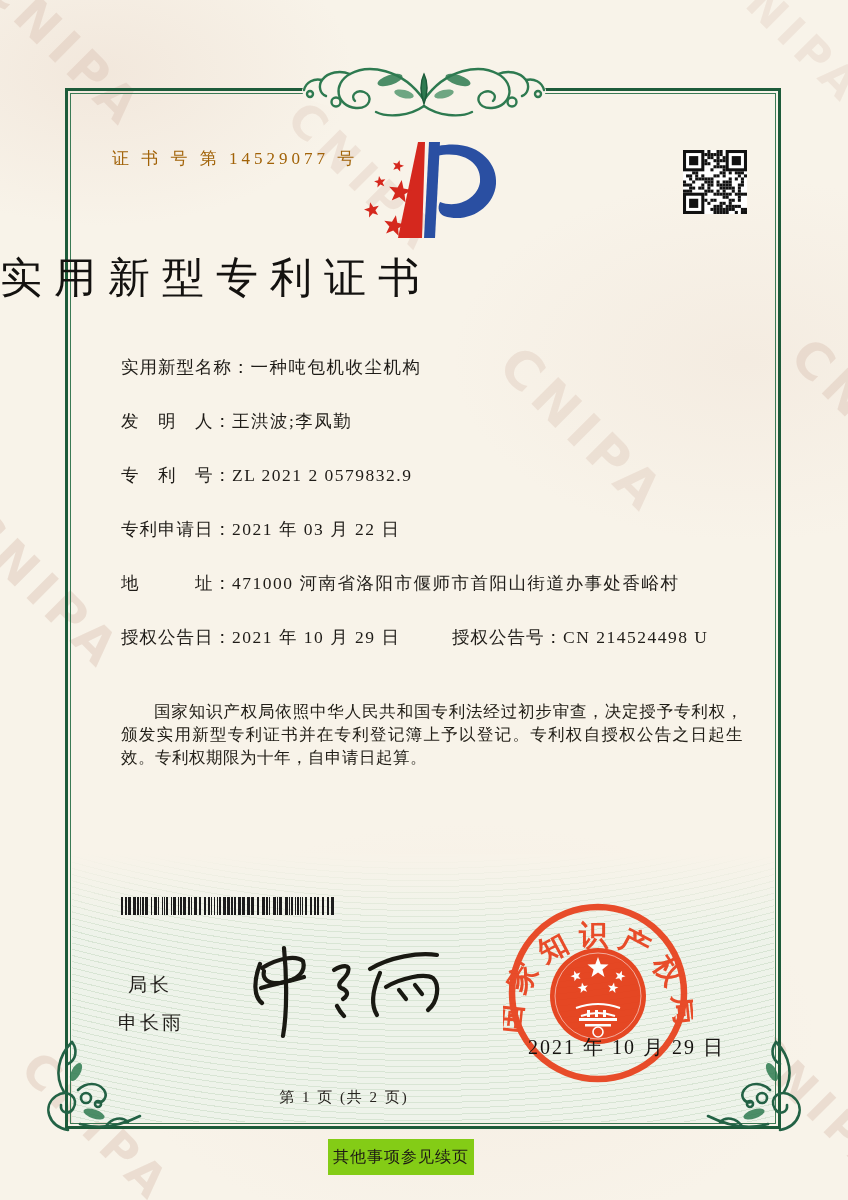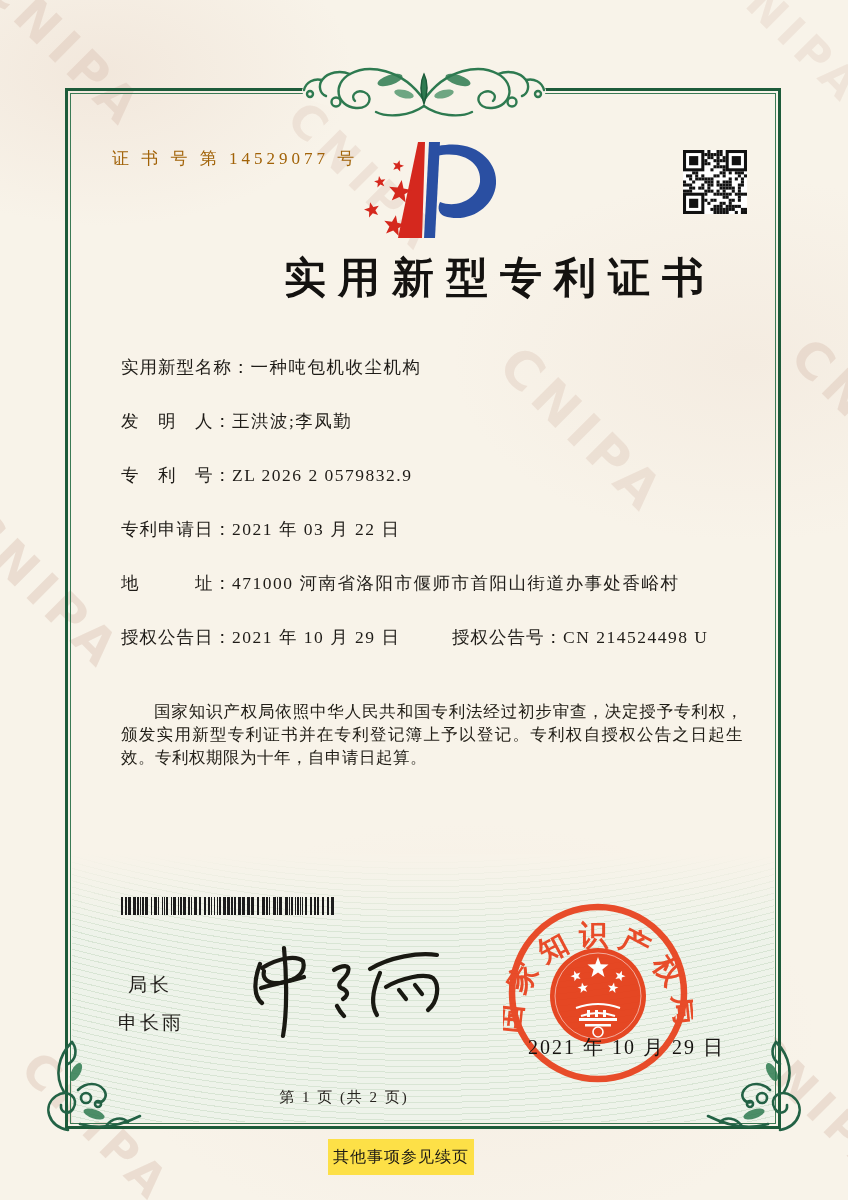--- a/index.html
+++ b/index.html
@@ -43,22 +43,22 @@
   }
   .ornament{position:absolute;pointer-events:none;}
   #orn-top{left:292px;top:60px;}
   #orn-bl{left:28px;top:1034px;}
   #orn-br{left:700px;top:1034px;}
 
   .cert-no{position:absolute;left:112px;top:147px;font-size:17px;letter-spacing:4px;color:#a16207;}
   #logo{position:absolute;left:352px;top:134px;}
   #qr{position:absolute;left:683px;top:150px;}
   .title{
-    position:absolute;left:0;width:716px;top:250px;text-align:right;
-    font-size:42px;font-weight:bold;letter-spacing:12px;color:#141210;
+    position:absolute;left:0;width:716px;top:250px;text-align:left;
+    font-size:42px;font-weight:normal;letter-spacing:12px;color:#141210;
   }
   .fields{position:absolute;left:121px;top:355px;width:640px;display:flex;flex-direction:column;gap:30px;font-size:17.5px;}
   .frow{position:relative;white-space:nowrap;letter-spacing:1px;}
   .fval{letter-spacing:1.5px;}
   .fpair2{position:absolute;left:331px;top:0;}
   .paras{
     position:absolute;left:121px;top:700px;width:622px;
     font-size:16.5px;line-height:23px;text-align:justify;letter-spacing:.5px;color:#232019;
   }
   .paras p{margin:0;text-indent:2em;}
@@ -66,21 +66,21 @@
   .signer-title{position:absolute;left:120px;top:972px;font-size:19px;letter-spacing:3px;margin-left:8px;}
   .signer-name{position:absolute;left:118px;top:1010px;font-size:19px;letter-spacing:3px;}
   #signature{position:absolute;left:238px;top:928px;}
   #seal{position:absolute;left:503px;top:896px;}
   .seal-date{
     position:absolute;left:528px;top:1034px;font-size:20px;letter-spacing:2px;
     color:#151310;white-space:nowrap;
   }
   .page-num{position:absolute;left:0;width:688px;top:1088px;text-align:center;font-size:15px;letter-spacing:2px;color:#26231e;}
   .cont-note{
-    position:absolute;left:328px;top:1139px;width:146px;height:36px;background:#fde047;
+    position:absolute;left:328px;top:1139px;width:146px;height:36px;background:#84cc16;
     display:flex;align-items:center;justify-content:center;font-size:16px;letter-spacing:1px;color:#1d1a15;
   }
   svg{display:block;}
 </style>
 </head>
 <body>
 
 <div class="wm wm1">CNIPA</div>
 <div class="wm wm2">CNIPA</div>
 <div class="wm wm3">CNIPA</div>
@@ -321,21 +321,21 @@
 <div class="title">实用新型专利证书</div>
 
 <div class="fields">
   <div class="frow">
     <span class="flabel">实用新型名称：</span><span class="fval">一种吨包机收尘机构</span>
   </div>
   <div class="frow">
     <span class="flabel">发　明　人：</span><span class="fval">王洪波;李凤勤</span>
   </div>
   <div class="frow">
-    <span class="flabel">专　利　号：</span><span class="fval">ZL 2026 2 0579832.9</span>
+    <span class="flabel">专　利　号：</span><span class="fval">ZL 2021 2 0579832.9</span>
   </div>
   <div class="frow">
     <span class="flabel">专利申请日：</span><span class="fval">2021 年 03 月 22 日</span>
   </div>
   <div class="frow">
     <span class="flabel">地　　　址：</span><span class="fval">471000 河南省洛阳市偃师市首阳山街道办事处香峪村</span>
   </div>
   <div class="frow">
     <span class="flabel">授权公告日：</span><span class="fval">2021 年 10 月 29 日</span>
     <span class="fpair2">

